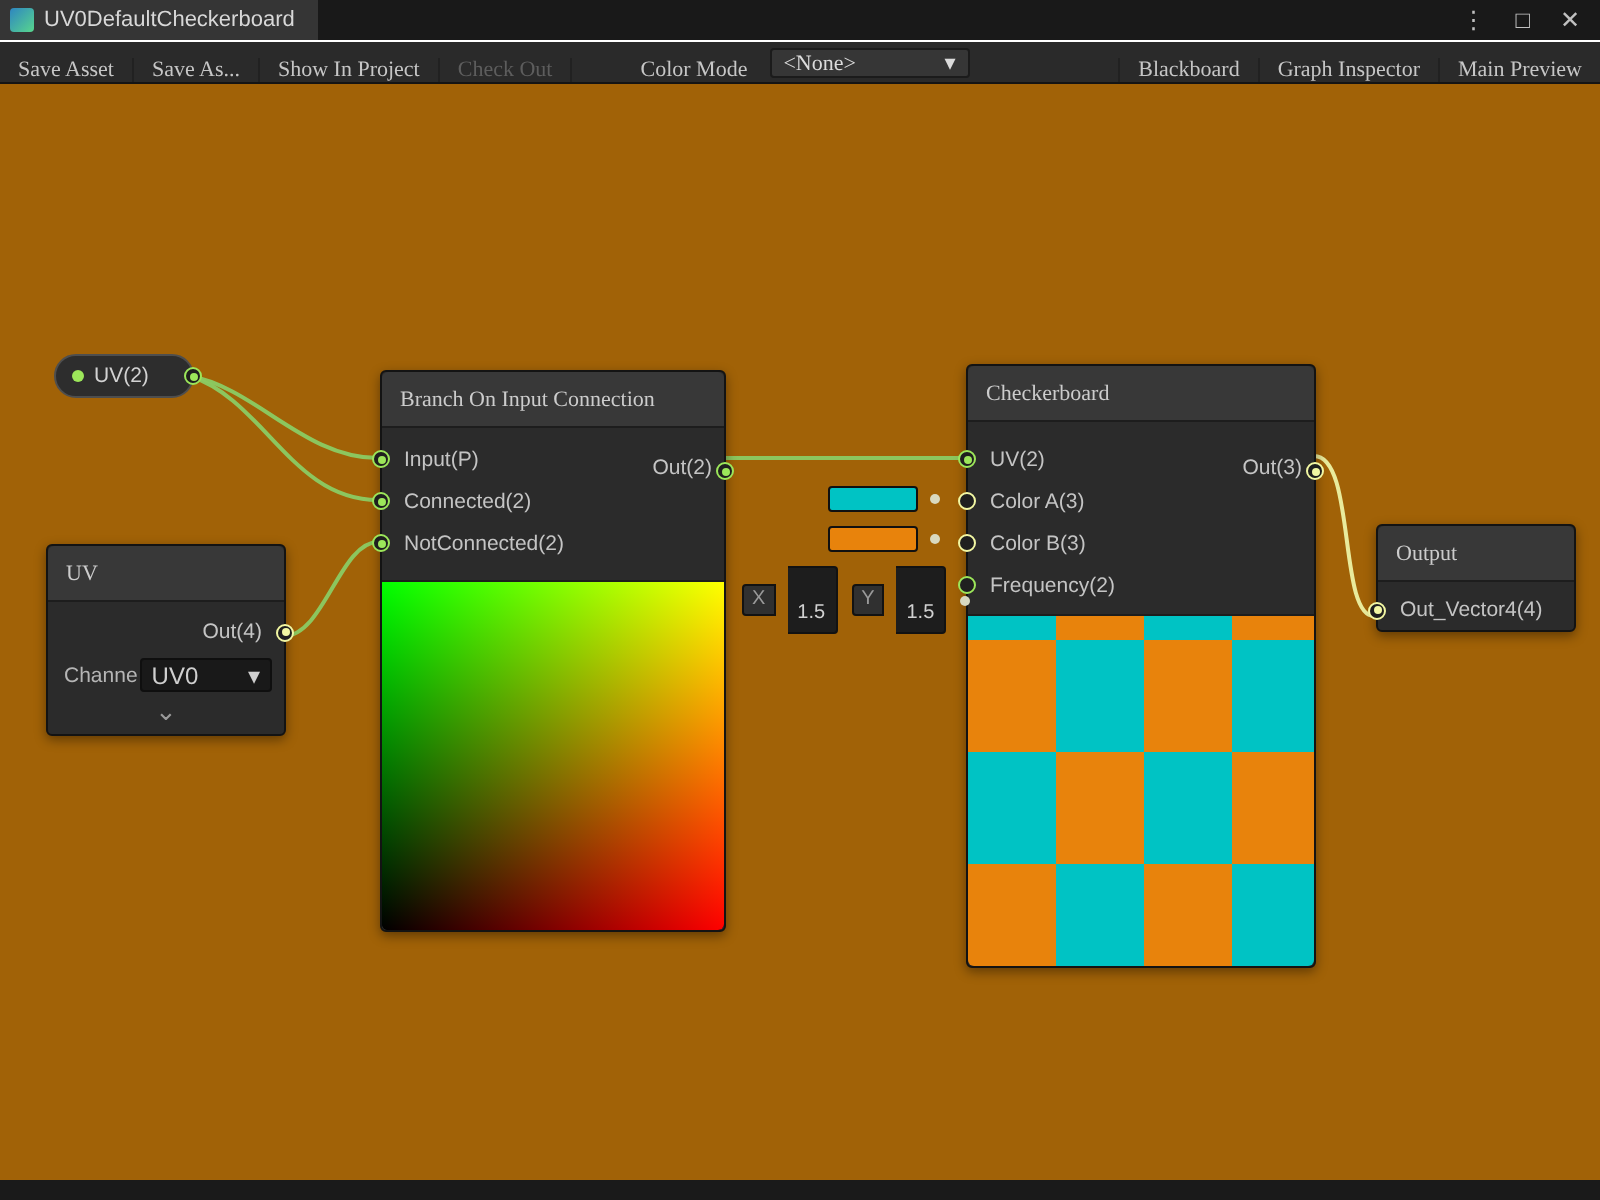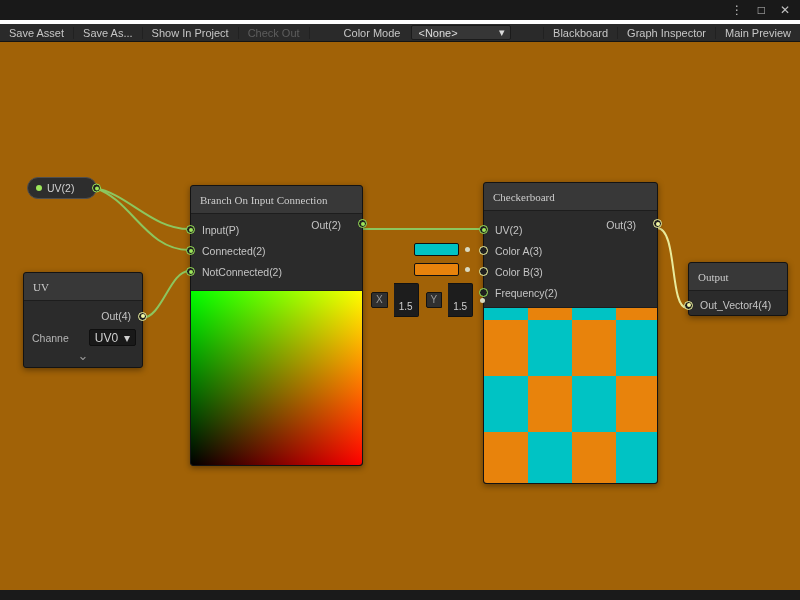--- a/index.html
+++ b/index.html
@@ -6,21 +6,21 @@
   html, body { width: 800px; height: 600px; background: #202020; font-family: "Liberation Sans", sans-serif; }
   .window { position: relative; width: 800px; height: 600px; overflow: hidden; background: #202020; }
 
   
   .tabbar { position: absolute; top: 0; left: 0; right: 0; height: 20px; background: #191919; display: flex; align-items: stretch; }
   .tab { display: flex; align-items: center; gap: 5px; padding: 0 12px 0 5px; background: #353535; color: #d8d8d8; font-size: 11px; }
   .tabicon { width: 12px; height: 12px; border-radius: 2px; background: linear-gradient(135deg, #2e86c1 0%, #58d68d 100%); }
   .wincontrols { margin-left: auto; display: flex; align-items: center; gap: 15px; padding-right: 10px; color: #c0c0c0; font-size: 12px; }
 
   
-  .toolbar { position: absolute; top: 20px; left: 0; right: 0; height: 22px; background: #2a2a2a; border-top: 4px solid #ffffff; border-bottom: 1px solid #141414; display: flex; align-items: center; font-size: 11px; color: #c6c6c6; }
+  .toolbar { position: absolute; top: 20px; left: 0; right: 0; height: 22px; background: #2a2a2a; border-top: 1px solid #ffffff; border-bottom: 1px solid #141414; display: flex; align-items: flex-end; font-size: 11px; color: #c6c6c6; font-family: Liberation Serif, serif; }
   .tbtn { display: flex; align-items: center; padding: 0 9px; border-right: 1px solid #212121; white-space: nowrap; }
   .tbtn.right { border-right: none; border-left: 1px solid #212121; }
   .tbtn.disabled { color: #5d5d5d; }
   .tb-label { display: flex; align-items: center; padding: 0 8px 0 0; margin-left: 34px; }
   .dropdown { display: flex; align-items: center; justify-content: space-between; width: 100px; margin: 2px 3px; padding: 0 6px; background: #363636; border: 1px solid #1b1b1b; border-radius: 2px; color: #dcdcdc; }
   .spacer { flex: 1; }
 
   
   .graph { position: absolute; top: 42px; left: 0; width: 800px; height: 558px; background: #a16207; }
   .edges { position: absolute; inset: 0; pointer-events: none; }
@@ -35,61 +35,65 @@
   .node-branch .node-body { padding: 5px 0 8px; }
   .node-checker .node-body { padding: 8px 0 4px; }
   .port-row { display: flex; align-items: center; gap: 7px; height: 21px; }
   .port { width: 9px; height: 9px; border-radius: 50%; border: 1px solid; position: relative; background: #1f1f1f; flex: 0 0 auto; }
   .port.in { margin-left: -5px; }
   .port.p2 { border-color: var(--port-vec2, #9CE65A); }
   .port.p34 { border-color: var(--port-vec34, #F2F7A3); }
   .port.connected.p2::after, .port.connected.p34::after { content: ""; position: absolute; inset: 1.5px; border-radius: 50%; }
   .port.connected.p2::after { background: var(--port-vec2, #9CE65A); }
   .port.connected.p34::after { background: var(--port-vec34, #F2F7A3); }
-  .out-row { position: absolute; display: flex; align-items: flex-start; gap: 17px; right: 0; height: 21px; }
+  .out-row { position: absolute; display: flex; align-items: flex-end; gap: 2px; right: 0; height: 21px; }
   .out-row .port { margin-right: -5px; }
   .node-branch .out-row { top: 5px; }
   .node-checker .out-row { top: 8px; }
 
   .preview { border-top: 1px solid #1d1d1d; border-radius: 0 0 3px 3px; }
   .uv-gradient { height: 175px; background: linear-gradient(to bottom, #00ff00, #000000), linear-gradient(to right, #000000, #ff0000); background-blend-mode: screen; }
   .checker { height: 176px; background-image: repeating-conic-gradient(var(--color-b, #E8830C) 0 25%, var(--color-a, #00C3C4) 0 50%); background-size: 88px 112px; background-position: 0 -44px; }
 
   
   .float-widget { position: absolute; display: flex; align-items: center; gap: 6px; }
   .swatch { width: 45px; height: 13px; border: 1px solid #101010; border-radius: 2px; }
   .swatch.a { background: var(--color-a, #00C3C4); }
   .swatch.b { background: var(--color-b, #E8830C); }
   .mini-dot { width: 5px; height: 5px; border-radius: 50%; background: #d9d9c0; }
   .axis-label { background: #303030; border: 1px solid #121212; color: #9a9a9a; padding: 0 4px; height: 16px; line-height: 14px; font-size: 10px; border-radius: 2px 0 0 2px; }
   .axis-value { background: #1d1d1d; border: 1px solid #121212; border-left: none; color: #d0d0d0; padding: 16px 5px; height: 16px; line-height: 14px; font-size: 10px; margin-right: 1px; border-radius: 0 2px 2px 0; }
 
   
   .uv-out-row { display: flex; justify-content: flex-end; align-items: center; gap: 7px; height: 24px; padding-top: 6px; padding-left: 8px; }
   .uv-out-row .port { margin-right: -5px; }
-  .channel-row { display: flex; align-items: center; padding: 4px 6px 3px 8px; gap: 20px; }
+  .channel-row { display: flex; align-items: center; padding: 4px 6px 3px 8px; gap: 1px; }
   .chan-label { color: #b5b5b5; font-size: 10.5px; white-space: nowrap; overflow: hidden; max-width: 46px; }
   .dropdown-mini { flex: 1; display: flex; align-items: center; justify-content: space-between; background: #191919; border: 1px solid #0f0f0f; border-radius: 2px; height: 17px; padding: 0 5px; color: #cfcfcf; font-size: 12px; }
   .collapse-chevron { text-align: center; color: #9a9a9a; font-size: 13px; height: 18px; line-height: 13px; cursor: pointer; }
 
   
   .pill { position: absolute; left: 27px; top: 135px; width: 70px; height: 22px; border-radius: 11px; background: #2d2d2d; border: 1px solid #4e4e4e; display: flex; align-items: center; gap: 5px; padding: 0 10px 0 8px; color: #d2d2d2; font-size: 10.5px; }
   .prop-dot { width: 6px; height: 6px; border-radius: 50%; background: var(--port-vec2, #9CE65A); flex: 0 0 auto; }
   .pill .port { position: absolute; right: -5px; top: 50%; transform: translateY(-50%); }
 
   
   .outnode-row { display: flex; align-items: center; gap: 7px; padding: 8px 6px 4px 0; }
   .outnode-row .port { margin-left: -5px; }
 </style>
 </head>
 <body>
 
 <div class="window">
 
   <div class="tabbar">
+    <div class="tab">
+      <span class="tabicon"></span>
+      <span>UV0DefaultCheckerboard</span>
+    </div>
     <div class="wincontrols">
       <span>⋮</span>
       <span>□</span>
       <span>✕</span>
     </div>
   </div>
 
   <div class="toolbar">
     <div class="tbtn">Save Asset</div>
     <div class="tbtn">Save As...</div>

